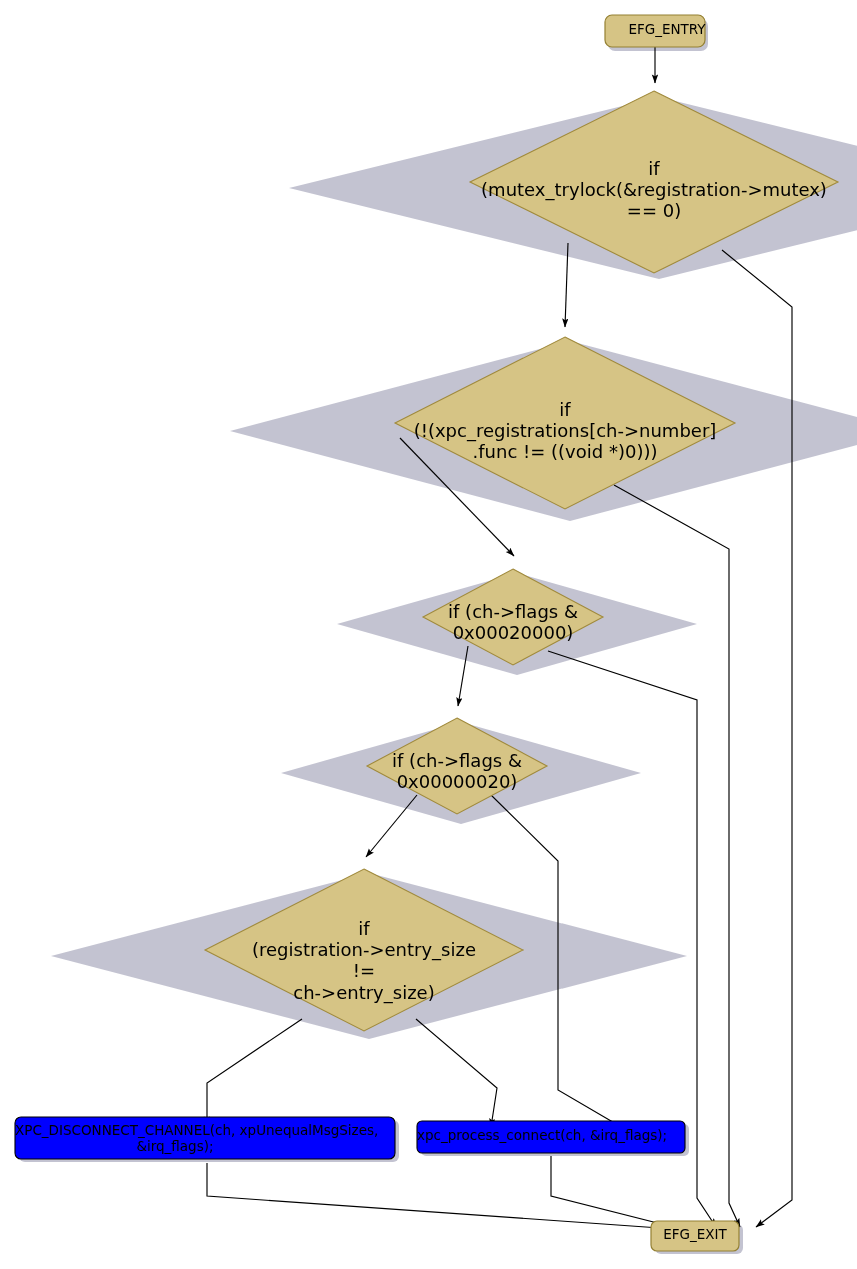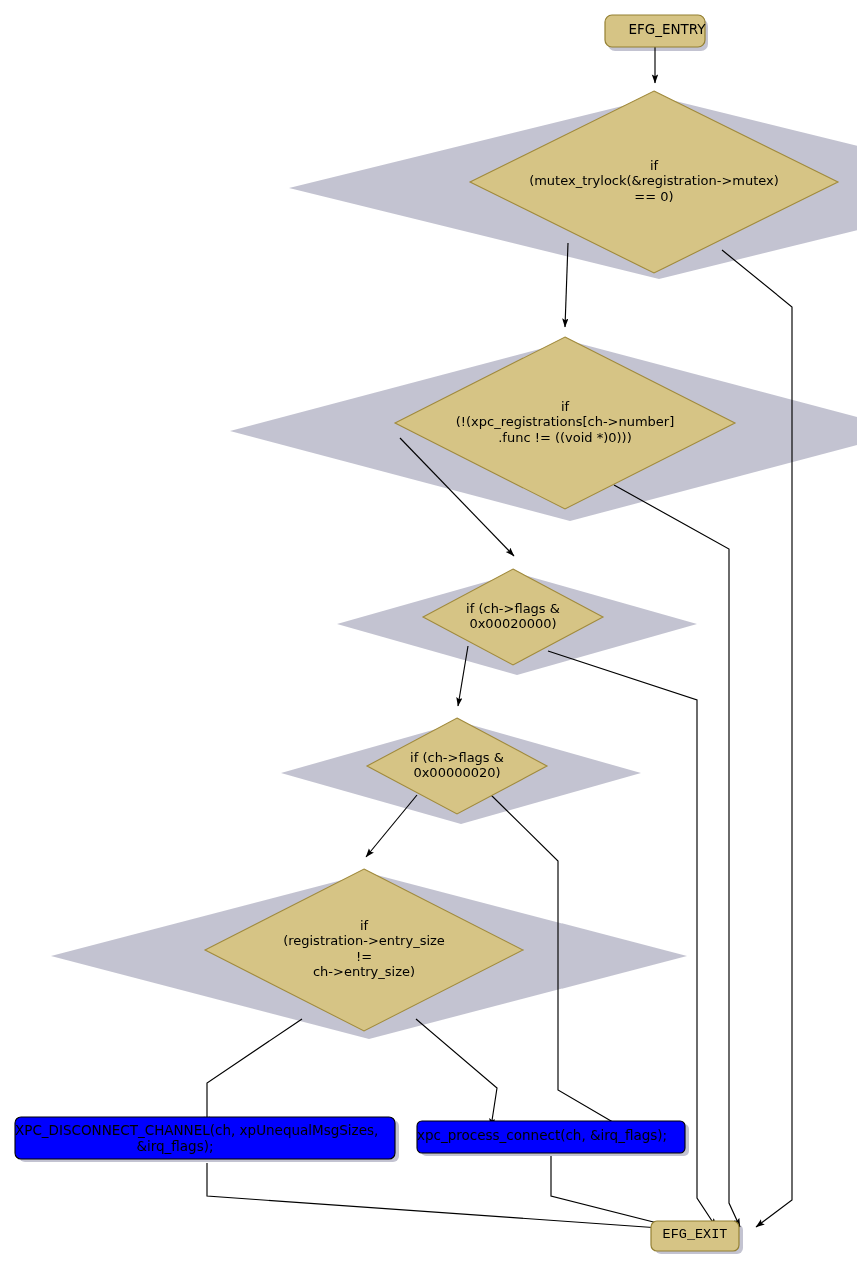--- a/index.html
+++ b/index.html
@@ -21,21 +21,21 @@
     height: 1269px;
   }
   .node-label {
     position: absolute;
     text-align: center;
     white-space: pre;
     line-height: 1.18;
     color: #000000;
     pointer-events: none;
   }
-  .diamond-label { font-size: 13px; }
+  .diamond-label { font-size: 18px; }
   .term-label    { font-size: 13.5px; }
   .stmt-label    { font-size: 13.5px; }
 </style>
 </head>
 <body>
 
 <svg id="graph-canvas" viewBox="0 0 857 1269">
   <defs>
     <marker id="arrow" markerWidth="10" markerHeight="10" refX="8.6" refY="3.2" orient="auto" markerUnits="userSpaceOnUse">
       <path d="M0,0 L9,3.2 L0,6.4 L1.8,3.2 z" fill="#000000"></path>
@@ -124,13 +124,13 @@
 <div class="node-label diamond-label" style="left:205px; top:918px; width:318px;">if
 (registration-&gt;entry_size
 !=
 ch-&gt;entry_size)</div>
 
 <div class="node-label stmt-label" style="left:15px; top:1123px; width:320px;">XPC_DISCONNECT_CHANNEL(ch, xpUnequalMsgSizes,
 &amp;irq_flags);</div>
 
 <div class="node-label stmt-label" style="left:417px; top:1128px; width:244px;">xpc_process_connect(ch, &amp;irq_flags);</div>
 
-<div class="node-label term-label" style="left:651px; top:1227px; width:88px;font-family:Liberation Mono, monospace;">EFG_EXIT</div>
+<div class="node-label term-label" style="left:651px; top:1227px; width:88px;">EFG_EXIT</div>
 
 </body></html>

